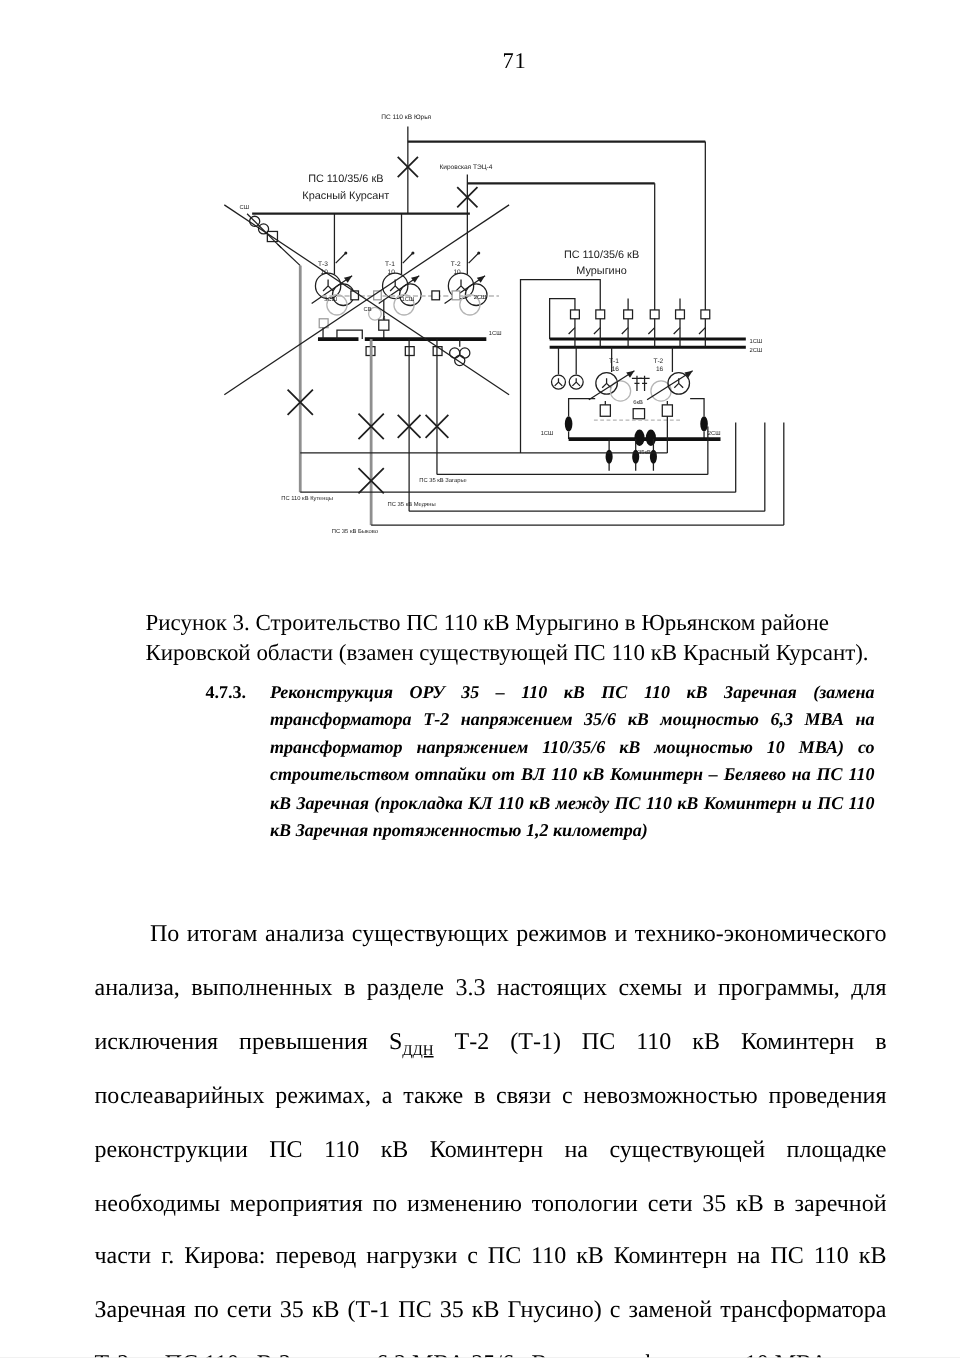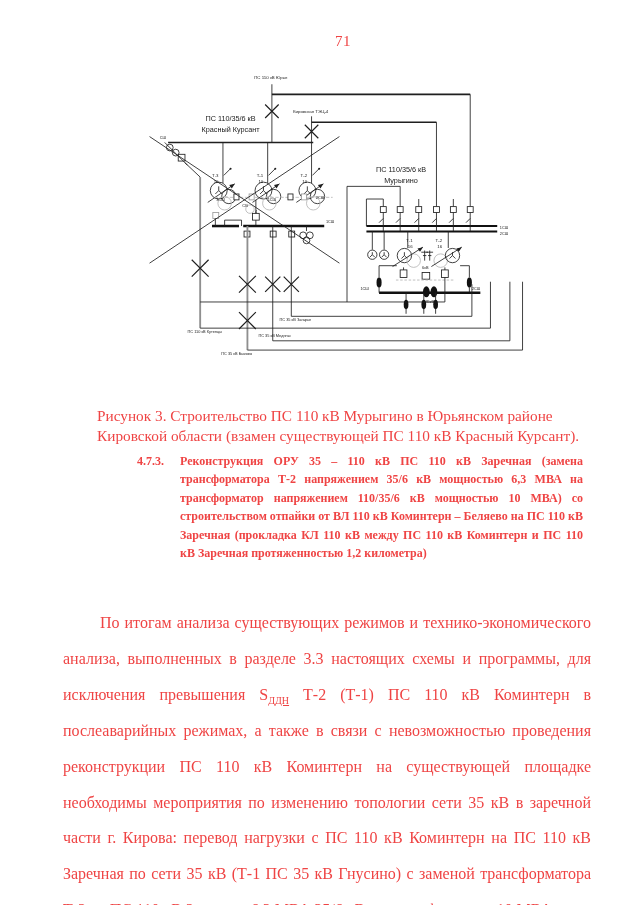--- a/index.html
+++ b/index.html
@@ -1,21 +1,21 @@
 <!DOCTYPE html>
 <html><head>
 <meta charset="utf-8">
 <style>
   html,body{margin:0;padding:0;background:#e8e8e8;}
   .page{
     position:relative;
     width:640px;height:905px;
     background:#ffffff;
     font-family:"Liberation Serif", serif;
-    color:#ef4444;
+    color:#000000;
     overflow:hidden;
     margin:0 auto;
   }
   .page-number{
     position:absolute;top:33px;left:23px;width:640px;
     text-align:center;font-size:15px;letter-spacing:.5px;
   }
   svg.diagram{position:absolute;top:64px;left:0;}
   svg .ln{stroke:#1f1f1f;stroke-width:1;fill:none;}
   svg .ln2{stroke:#1f1f1f;stroke-width:1.8;fill:none;}
@@ -31,21 +31,21 @@
   .t4{font-size:4.6px;} .t5{font-size:5.2px;} .t8{font-size:8.6px;font-family:"Liberation Sans",sans-serif;}
   .caption{
     position:absolute;top:406px;left:97px;width:507px;
     font-size:15.3px;line-height:19.5px;text-align:left;
   }
   .heading{
     position:absolute;top:452px;left:137px;width:446px;
     display:flex;font-weight:bold;font-size:12px;line-height:18.4px;
   }
   .heading .num{width:43px;flex:0 0 43px;}
-  .heading .ttl{width:403px;text-align:justify;}
+  .heading .ttl{width:403px;text-align:justify;font-style:italic;}
   .bodytext{
     position:absolute;top:605px;left:63px;width:528px;
     font-size:16px;line-height:35.9px;text-align:justify;
     text-indent:37px;
   }
   .bodytext sub{font-size:10px;line-height:0;text-decoration:underline;}
 </style>
 </head>
 <body>
 

